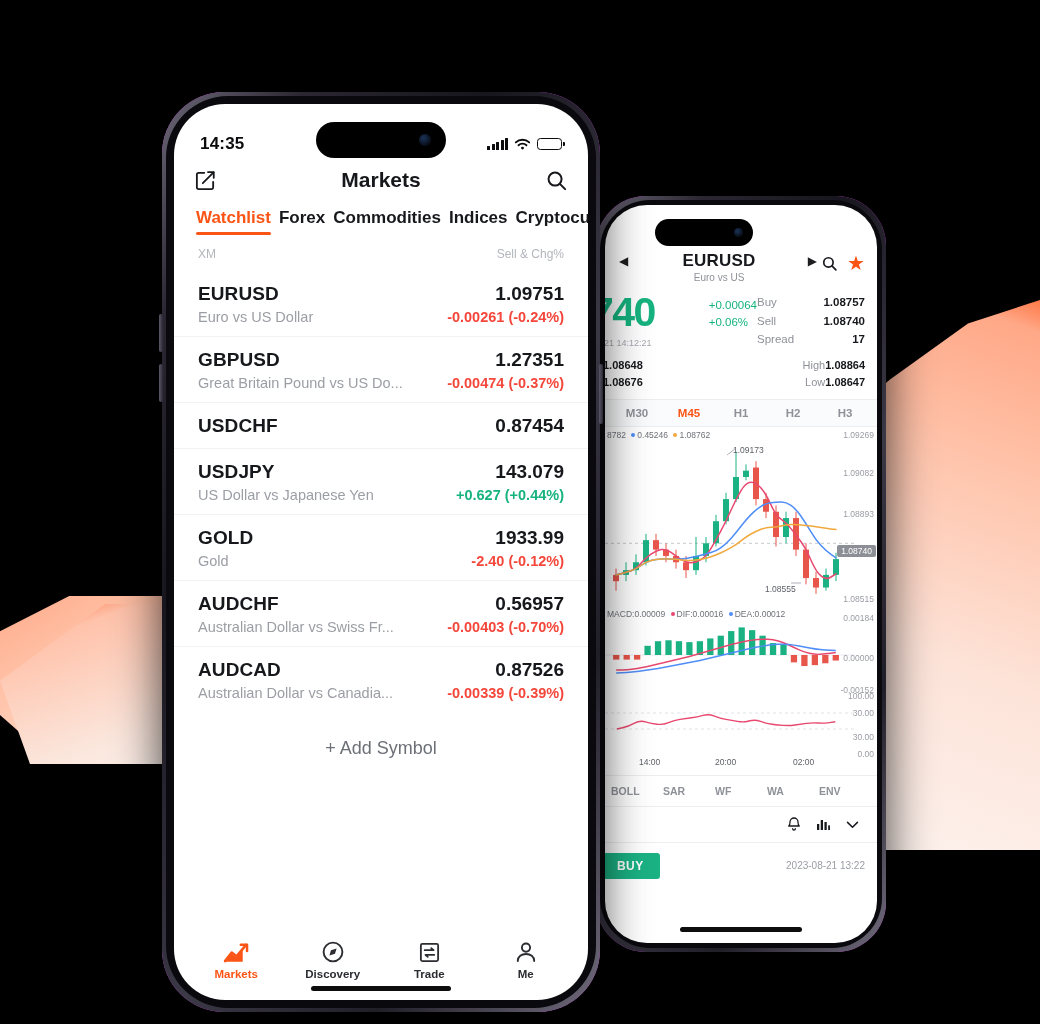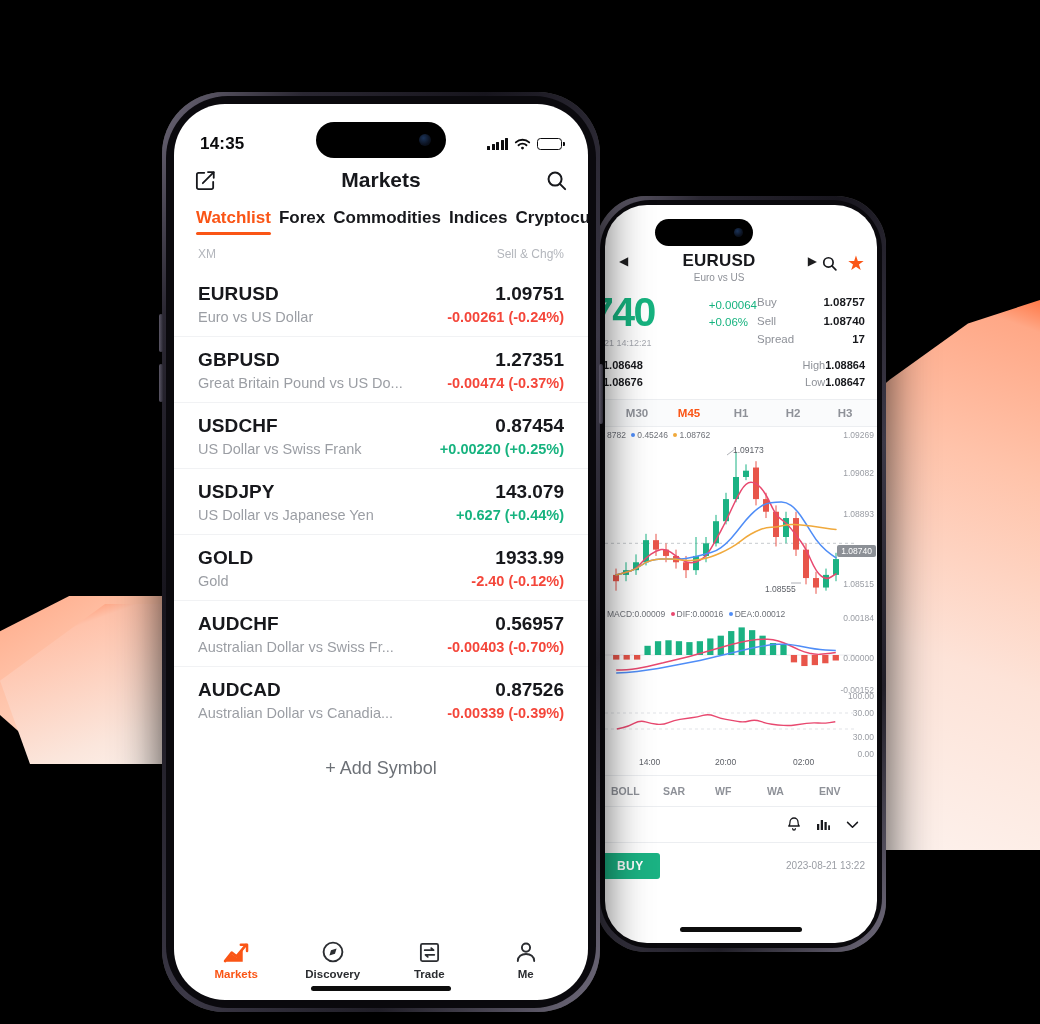--- a/index.html
+++ b/index.html
@@ -26,21 +26,21 @@
   }
   .blob-right {
     right: -30px; top: 290px; width: 300px; height: 560px;
     background: linear-gradient(200deg, #ff5a1f 0%, #ffa887 8%, #ffc3aa 30%, #fde3d8 62%, #fdf4f0 100%);
     clip-path: polygon(100% 0%, 100% 100%, 22% 100%, 10% 40%, 18% 26%, 40% 16%, 66% 6%);
   }
 
   
   .phone {
     position: absolute;
-    background: #404040;
+    background: #d946ef;
     box-shadow: 0 18px 48px rgba(0,0,0,.75);
   }
   .phone .bezel {
     position: absolute; inset: 0;
     border-radius: inherit;
     background: linear-gradient(122deg,#6d6878 0%,#2a2732 14%,#17151d 32%,#3c3947 58%,#201e27 78%,#716c7d 100%);
     padding: 4px;
   }
   .phone .bezel-in {
     position: absolute; inset: 4px;
@@ -329,21 +329,21 @@
 
         <div class="chart-legend">
           <span>8782</span>
           <span class="dot" style="background:#4f8df7"></span><span>0.45246</span>
           <span class="dot" style="background:#f0a93c"></span><span>1.08762</span>
         </div>
 
         <div class="axis-lab" style="top:3px;">1.09269</div>
         <div class="axis-lab" style="top:41px;">1.09082</div>
         <div class="axis-lab" style="top:82px;">1.08893</div>
-        <div class="axis-lab" style="top:152px;">1.08515</div>
+        <div class="axis-lab" style="top:167px;">1.08515</div>
         <div class="pricepill" style="top:118px;">1.08740</div>
         <div class="ann" style="left:128px; top:18px;">1.09173</div>
         <div class="ann" style="left:160px; top:157px;">1.08555</div>
 
         <svg id="macd-svg" width="272" height="76" viewBox="0 0 272 76" style="position:absolute;left:0;top:188px;">
             <line x1="0" y1="40" x2="250" y2="40" stroke="#e4e6ea" stroke-width="0.8"></line>
             <rect x="8.09090909090909" y="40" width="6.2727272727272725" height="4.6" fill="#e8554a"></rect>
             <rect x="18.545454545454543" y="40" width="6.2727272727272725" height="4.6" fill="#e8554a"></rect>
             <rect x="29.000000000000004" y="40" width="6.2727272727272725" height="4.6" fill="#e8554a"></rect>
             <rect x="39.45454545454546" y="30.8" width="6.2727272727272725" height="9.2" fill="#1bb283"></rect>
@@ -502,24 +502,20 @@
             <div class="row-b">
               <span class="desc">Great Britain Pound vs US Do...</span>
               <span class="chg down">-0.00474 (-0.37%)</span>
             </div>
           </div>
           <div class="row">
             <div class="row-t">
               <span class="sym">USDCHF</span>
               <span class="price">0.87454</span>
             </div>
-            <div class="row-b">
-              <span class="desc">US Dollar vs Swiss Frank</span>
-              <span class="chg up">+0.00220 (+0.25%)</span>
-            </div>
           </div>
           <div class="row">
             <div class="row-t">
               <span class="sym">USDJPY</span>
               <span class="price">143.079</span>
             </div>
             <div class="row-b">
               <span class="desc">US Dollar vs Japanese Yen</span>
               <span class="chg up">+0.627 (+0.44%)</span>
             </div>

